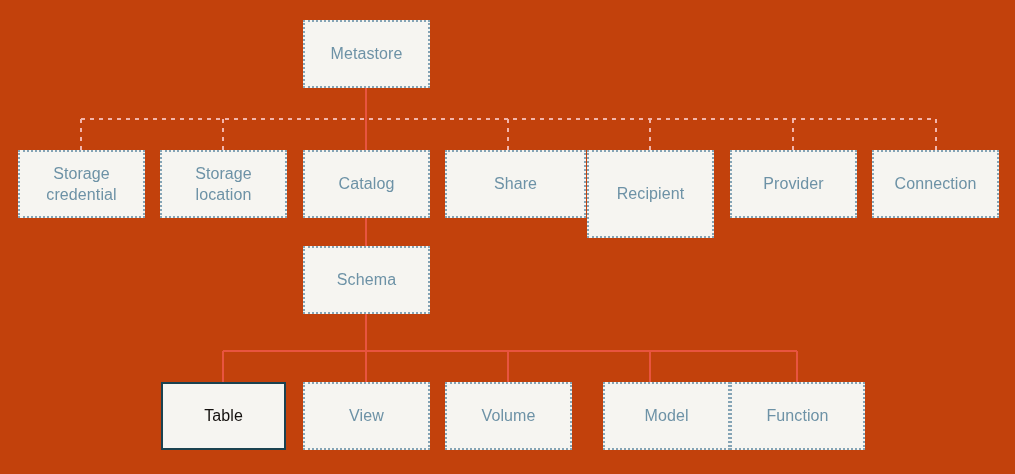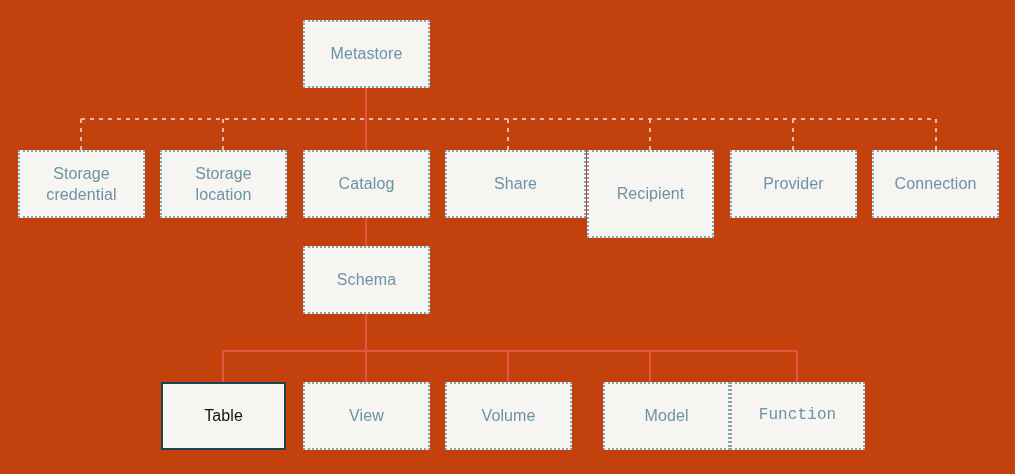--- a/index.html
+++ b/index.html
@@ -119,17 +119,17 @@
   </div>
   <div class="node" style="left: 303px; top: 382px; width: 127px; height: 68px;">
     <span class="node-label">View</span>
   </div>
   <div class="node" style="left: 445px; top: 382px; width: 127px; height: 68px;">
     <span class="node-label">Volume</span>
   </div>
   <div class="node" style="left: 587px; top: 382px; width: 127px; height: 68px; margin-left: 16px;">
     <span class="node-label">Model</span>
   </div>
-  <div class="node" style="left: 730px; top: 382px; width: 135px; height: 68px; font-family: Liberation Mono, monospace;">
+  <div class="node" style="left: 730px; top: 382px; width: 135px; height: 68px;">
     <span class="node-label">Function</span>
   </div>
 
 </div>
 
 </body></html>

